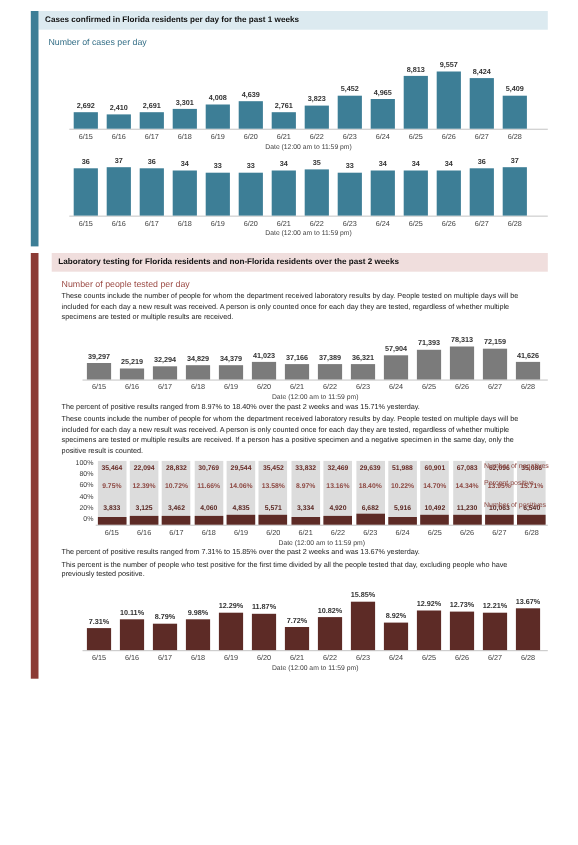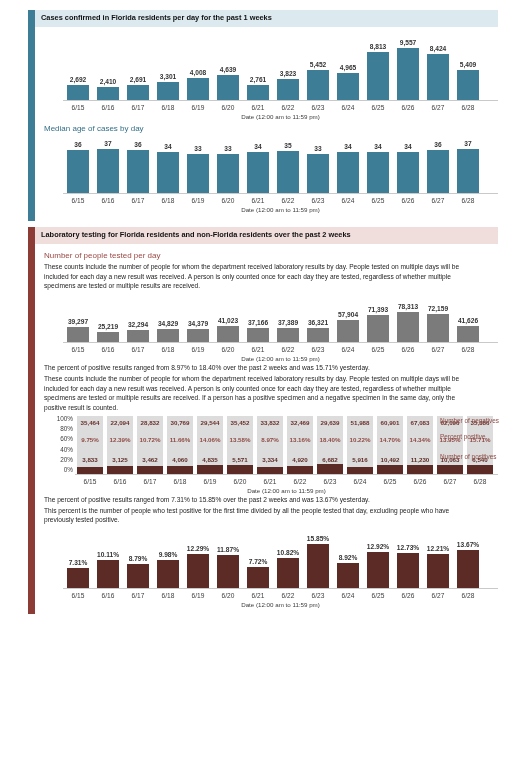--- a/index.html
+++ b/index.html
@@ -98,20 +98,21 @@
 <body>
 
 <div class="page">
 
 
   <div class="section" style="margin-top:10px;">
     <div class="accent teal"></div>
     <div class="sec-body">
       <div class="band teal">Cases confirmed in Florida residents per day for the past 1 weeks</div>
 
+      <div class="sub-title teal">Number of cases per day</div>
       <div class="chart">
         <div class="plot" id="plot-cases" style="height:72px;">
             <div class="col" style="width: 30px;">
               <div class="val">2,692</div>
               <div class="bar teal" style="height: 14.6473px;"></div>
             </div>
             <div class="col" style="width: 30px;">
               <div class="val">2,410</div>
               <div class="bar teal" style="height: 13.1129px;"></div>
             </div>
@@ -176,21 +177,20 @@
             <div class="xlab" style="width: 30px;">6/23</div>
             <div class="xlab" style="width: 30px;">6/24</div>
             <div class="xlab" style="width: 30px;">6/25</div>
             <div class="xlab" style="width: 30px;">6/26</div>
             <div class="xlab" style="width: 30px;">6/27</div>
             <div class="xlab" style="width: 30px;">6/28</div>
           </div>
         <div class="axis-title">Date (12:00 am to 11:59 pm)</div>
       </div>
 
-      <div class="sub-title teal" style="margin-top:4px;">Median age of cases by day</div>
       <div class="chart">
         <div class="plot" id="plot-age" style="height:58px;">
             <div class="col" style="width: 30px;">
               <div class="val">36</div>
               <div class="bar teal" style="height: 42.8108px;"></div>
             </div>
             <div class="col" style="width: 30px;">
               <div class="val">37</div>
               <div class="bar teal" style="height: 44px;"></div>
             </div>
@@ -258,21 +258,21 @@
             <div class="xlab" style="width: 30px;">6/26</div>
             <div class="xlab" style="width: 30px;">6/27</div>
             <div class="xlab" style="width: 30px;">6/28</div>
           </div>
         <div class="axis-title">Date (12:00 am to 11:59 pm)</div>
       </div>
       <div style="height:8px;"></div>
     </div>
   </div>
 
-  <div class="section" style="margin-top:6px;">
+  <div class="section" style="margin-top:6px;padding-left:12px;">
     <div class="accent red"></div>
     <div class="sec-body">
       <div class="band red">Laboratory testing for Florida residents and non-Florida residents over the past 2 weeks</div>
 
       <div class="sub-title red">Number of people tested per day</div>
       <div class="para">These counts include the number of people for whom the department received laboratory results by day. People tested on multiple days will be included for each day a new result was received. A person is only counted once for each day they are tested, regardless of whether multiple specimens are tested or multiple results are received.</div>
       <div class="chart" style="margin-top:4px;">
         <div class="plot" id="plot-tested" style="height:48px;">
             <div class="col" style="width: 30px;">
               <div class="val">39,297</div>

